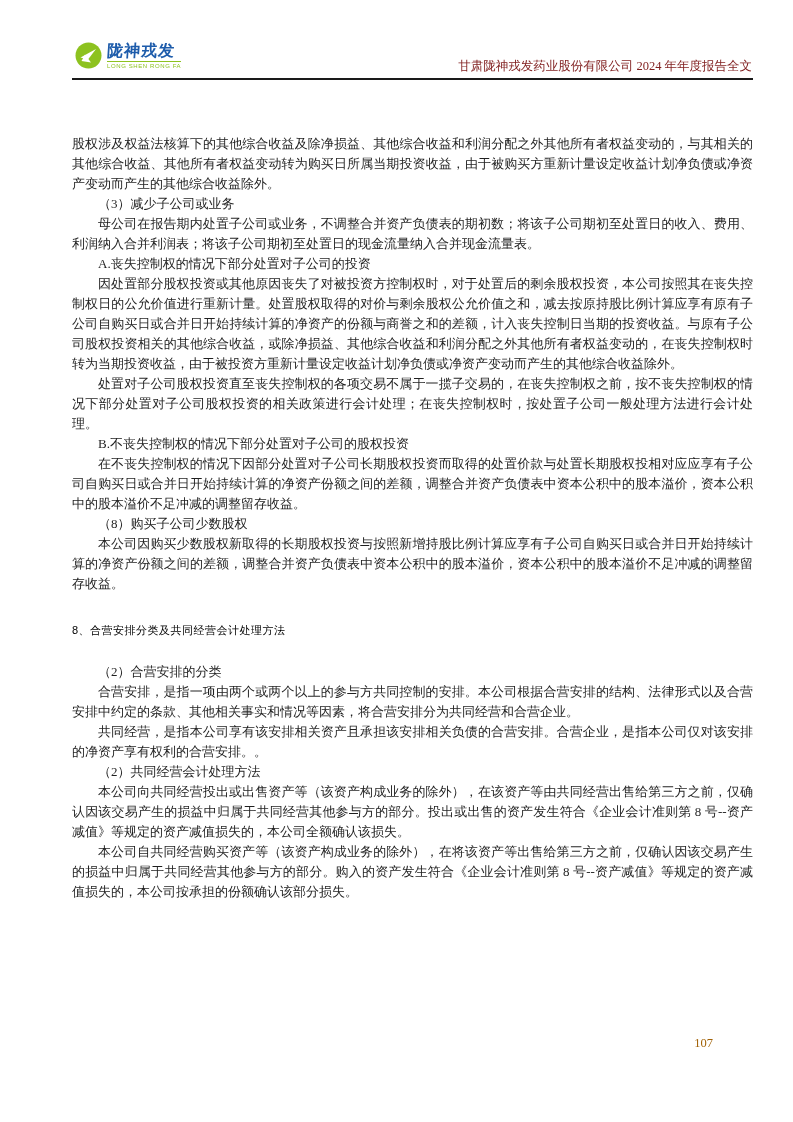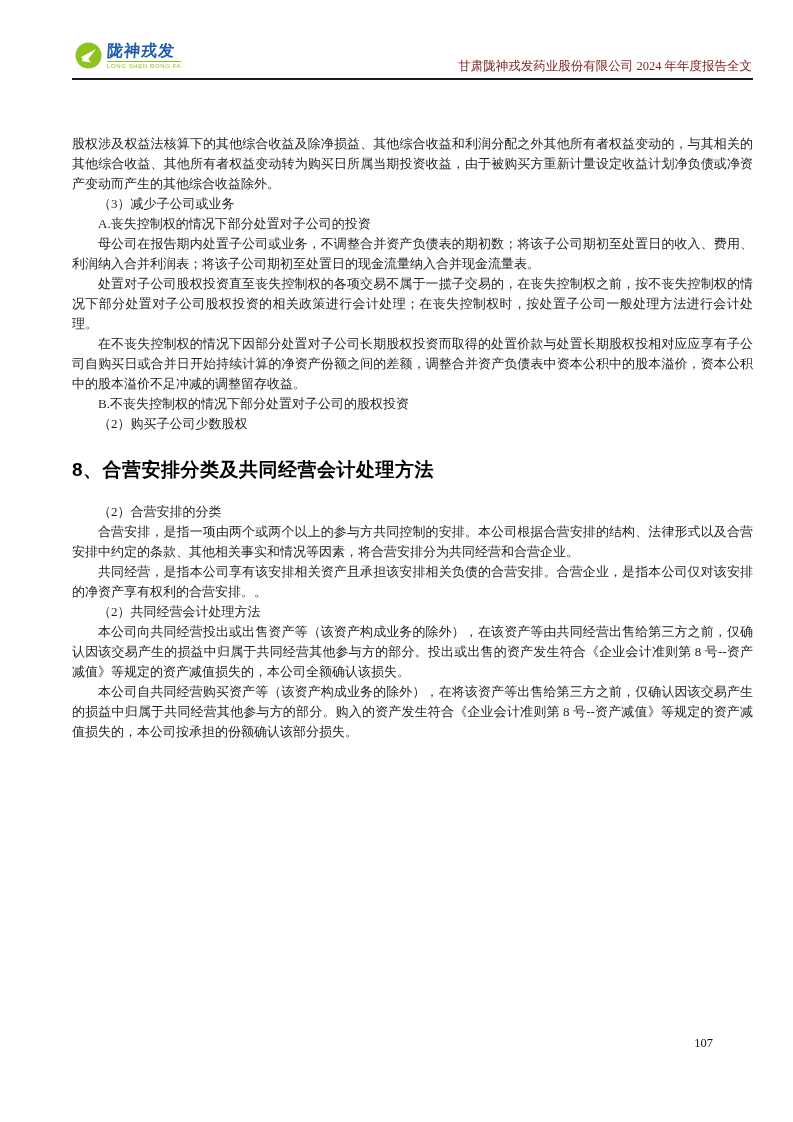--- a/index.html
+++ b/index.html
@@ -67,36 +67,36 @@
     line-height: 20px;
     color: #1f1f1f;
     text-align: justify;
     text-justify: inter-ideograph;
     margin-top: 44px;
   }
   .content p { margin: 0; text-indent: 2em; }
   .content p.no-indent { text-indent: 0; }
   .section-heading {
     font-family: "Liberation Sans", "DejaVu Sans", sans-serif;
-    font-size: 19px;
-    font-weight: bold;
+    font-size: 11px;
+    font-weight: normal;
     color: #000000;
     margin: 25px 0 21px 0;
     text-indent: 0;
     letter-spacing: 0.5px;
     line-height: 22px;
   }
 
   
   .footer-page {
     position: absolute;
     top: 1036px;
     right: 80px;
     font-size: 12.5px;
-    color: #0f172a;
+    color: #a16207;
   }
 </style>
 </head>
 <body>
 
 <div class="page">
 
   <div class="header">
     <div class="logo">
       <span class="logo-badge">
@@ -111,26 +111,28 @@
         <span class="logo-en">LONG SHEN RONG FA</span>
       </span>
     </div>
     <div class="header-title">甘肃陇神戎发药业股份有限公司 2024 年年度报告全文</div>
   </div>
   <div class="header-rule"></div>
 
   <div class="content">
     <p class="no-indent">股权涉及权益法核算下的其他综合收益及除净损益、其他综合收益和利润分配之外其他所有者权益变动的，与其相关的其他综合收益、其他所有者权益变动转为购买日所属当期投资收益，由于被购买方重新计量设定收益计划净负债或净资产变动而产生的其他综合收益除外。</p>
     <p>（3）减少子公司或业务</p>
+    <p>母公司在报告期内处置子公司或业务，不调整合并资产负债表的期初数；将该子公司期初至处置日的收入、费用、利润纳入合并利润表；将该子公司期初至处置日的现金流量纳入合并现金流量表。</p>
     <p>A.丧失控制权的情况下部分处置对子公司的投资</p>
-    <p>母公司在报告期内处置子公司或业务，不调整合并资产负债表的期初数；将该子公司期初至处置日的收入、费用、利润纳入合并利润表；将该子公司期初至处置日的现金流量纳入合并现金流量表。</p>
+    <p>因处置部分股权投资或其他原因丧失了对被投资方控制权时，对于处置后的剩余股权投资，本公司按照其在丧失控制权日的公允价值进行重新计量。处置股权取得的对价与剩余股权公允价值之和，减去按原持股比例计算应享有原有子公司自购买日或合并日开始持续计算的净资产的份额与商誉之和的差额，计入丧失控制日当期的投资收益。与原有子公司股权投资相关的其他综合收益，或除净损益、其他综合收益和利润分配之外其他所有者权益变动的，在丧失控制权时转为当期投资收益，由于被投资方重新计量设定收益计划净负债或净资产变动而产生的其他综合收益除外。</p>
     <p>处置对子公司股权投资直至丧失控制权的各项交易不属于一揽子交易的，在丧失控制权之前，按不丧失控制权的情况下部分处置对子公司股权投资的相关政策进行会计处理；在丧失控制权时，按处置子公司一般处理方法进行会计处理。</p>
+    <p>B.不丧失控制权的情况下部分处置对子公司的股权投资</p>
     <p>在不丧失控制权的情况下因部分处置对子公司长期股权投资而取得的处置价款与处置长期股权投相对应应享有子公司自购买日或合并日开始持续计算的净资产份额之间的差额，调整合并资产负债表中资本公积中的股本溢价，资本公积中的股本溢价不足冲减的调整留存收益。</p>
-    <p>B.不丧失控制权的情况下部分处置对子公司的股权投资</p>
-    <p>（2）购买子公司少数股权</p>
+    <p>（8）购买子公司少数股权</p>
+    <p>本公司因购买少数股权新取得的长期股权投资与按照新增持股比例计算应享有子公司自购买日或合并日开始持续计算的净资产份额之间的差额，调整合并资产负债表中资本公积中的股本溢价，资本公积中的股本溢价不足冲减的调整留存收益。</p>
 
     <h2 class="section-heading">8、合营安排分类及共同经营会计处理方法</h2>
 
     <p>（2）合营安排的分类</p>
     <p>合营安排，是指一项由两个或两个以上的参与方共同控制的安排。本公司根据合营安排的结构、法律形式以及合营安排中约定的条款、其他相关事实和情况等因素，将合营安排分为共同经营和合营企业。</p>
     <p>共同经营，是指本公司享有该安排相关资产且承担该安排相关负债的合营安排。合营企业，是指本公司仅对该安排的净资产享有权利的合营安排。。</p>
     <p>（2）共同经营会计处理方法</p>
     <p>本公司向共同经营投出或出售资产等（该资产构成业务的除外），在该资产等由共同经营出售给第三方之前，仅确认因该交易产生的损益中归属于共同经营其他参与方的部分。投出或出售的资产发生符合《企业会计准则第 8 号--资产减值》等规定的资产减值损失的，本公司全额确认该损失。</p>
     <p>本公司自共同经营购买资产等（该资产构成业务的除外），在将该资产等出售给第三方之前，仅确认因该交易产生的损益中归属于共同经营其他参与方的部分。购入的资产发生符合《企业会计准则第 8 号--资产减值》等规定的资产减值损失的，本公司按承担的份额确认该部分损失。</p>
   </div>

